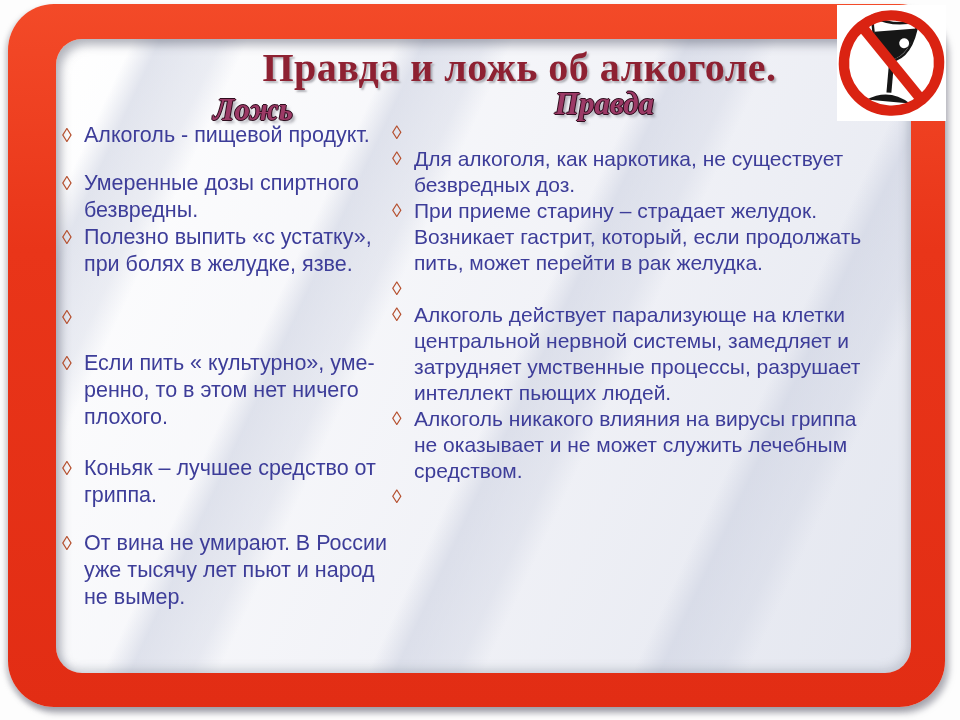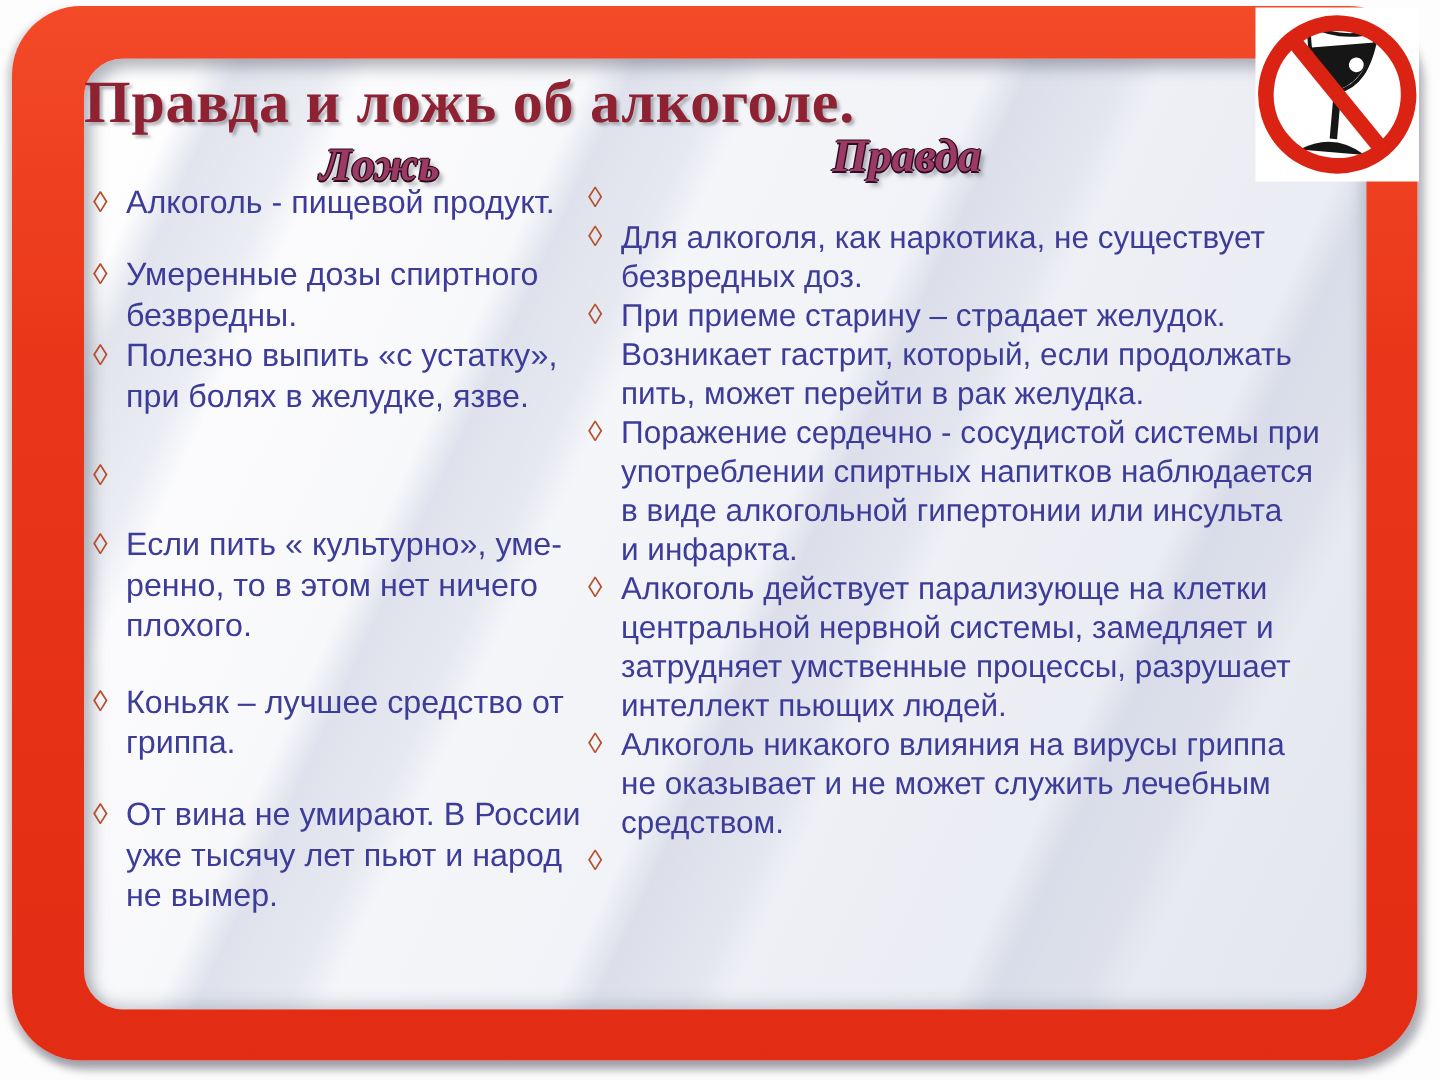--- a/index.html
+++ b/index.html
@@ -20,24 +20,25 @@
     background-color:#f4f5f9;
     background-image:
       repeating-linear-gradient(115deg,
         rgba(255,255,255,0) 0px, rgba(255,255,255,0) 70px,
         rgba(203,208,224,.55) 95px, rgba(203,208,224,.35) 150px,
         rgba(255,255,255,0) 175px, rgba(255,255,255,0) 240px),
       linear-gradient(115deg,#ffffff 0%,#f1f2f7 55%,#e3e6ef 100%);
     box-shadow:inset 5px 6px 10px rgba(105,110,125,.5),inset -4px -5px 9px rgba(140,146,162,.3);
   }
   .title{
-    position:absolute;left:56px;top:44px;width:855px;text-align:left;
+    position:absolute;left:56px;top:44px;width:855px;text-align:center;
     font-family:"Liberation Serif",serif;font-weight:bold;font-size:40px;
     color:#8e2132;letter-spacing:.5px;
     text-shadow:2px 2px 2px rgba(120,120,130,.55);
+    padding-left:36px;
   }
   .col-header{
     position:absolute;
     font-family:"Liberation Serif",serif;font-style:italic;font-weight:bold;
     font-size:31px;color:#9c3a66;
     text-shadow:1px 0 #2e0d1e,-1px 0 #2e0d1e,0 1px #2e0d1e,0 -1px #2e0d1e,
                 3px 3px 3px rgba(110,110,120,.55);
   }
   .header-lies{left:118px;top:92px;width:175px;text-align:right;}
   .header-truth{left:512px;top:86px;width:185px;text-align:center;}
@@ -120,24 +121,20 @@
 безвредных доз.</span>
     </li>
     <li>
       <span class="bullet">◊</span>
       <span class="item-text">При приеме старину – страдает желудок.
 Возникает гастрит, который, если продолжать
 пить, может перейти в рак желудка.</span>
     </li>
     <li>
       <span class="bullet">◊</span>
-      <span class="item-text">Поражение сердечно - сосудистой системы при
-употреблении спиртных напитков наблюдается
-в виде алкогольной гипертонии или инсульта
-и инфаркта.</span>
     </li>
     <li>
       <span class="bullet">◊</span>
       <span class="item-text">Алкоголь действует парализующе на клетки
 центральной нервной системы, замедляет и
 затрудняет умственные процессы, разрушает
 интеллект пьющих людей.</span>
     </li>
     <li>
       <span class="bullet">◊</span>

